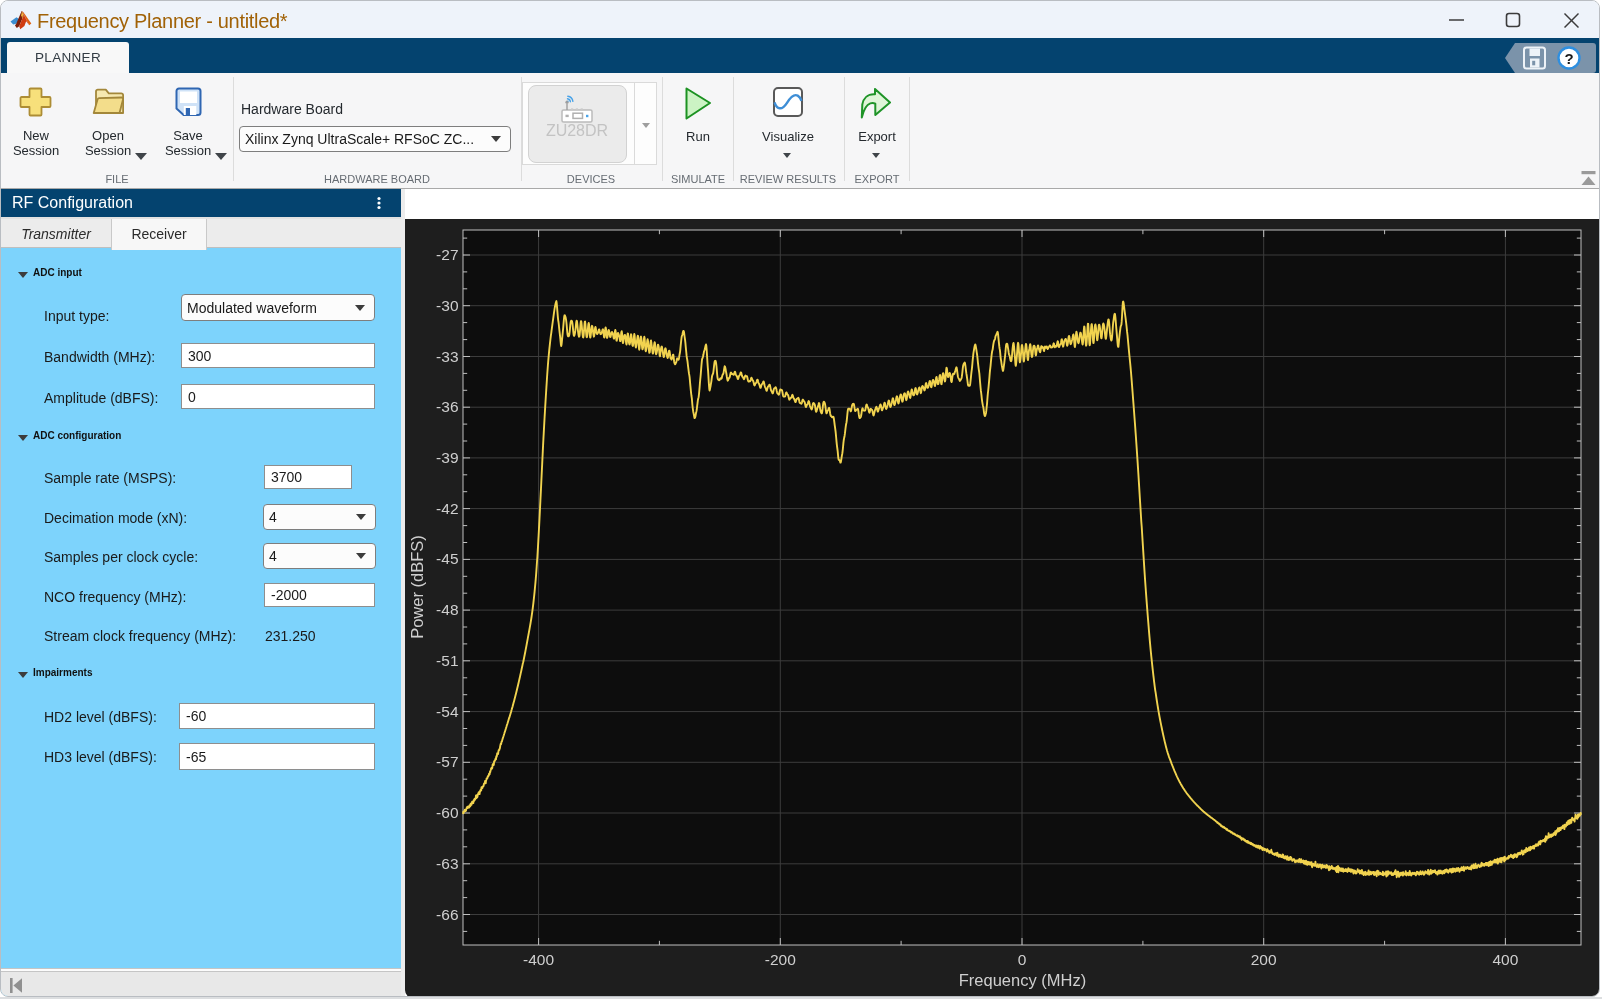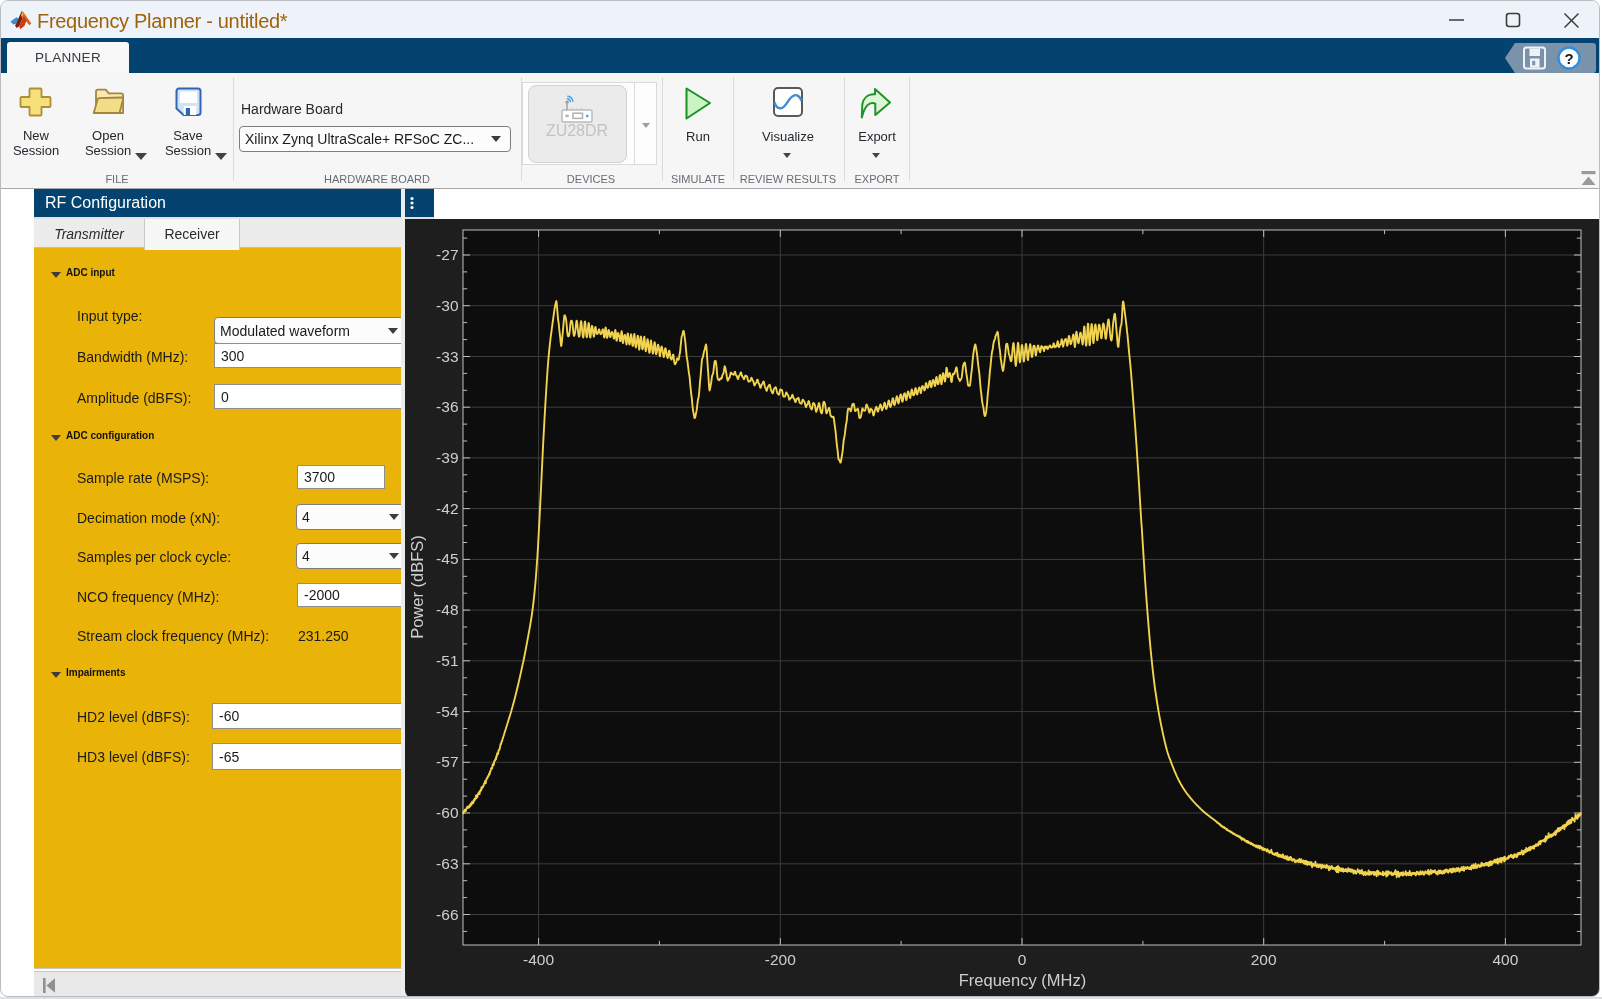--- a/index.html
+++ b/index.html
@@ -14,21 +14,21 @@
 .plannertab{position:absolute;left:6px;top:41px;width:122px;height:31px;background:#f8f8f8;border-radius:3px 3px 0 0;color:#333c44;font-size:13.5px;letter-spacing:0.3px;text-align:center;line-height:32px;}
 
 .ribbon{position:absolute;left:0;top:72px;width:100%;height:116px;background:#f6f6f7;border-bottom:1px solid #a9a9a9;box-sizing:border-box;}
 .rsep{position:absolute;top:4px;width:1px;height:104px;background:#dcdcdc;}
 .rlabel{position:absolute;bottom:3px;font-size:11px;color:#666c73;text-align:center;transform:translateX(-50%);white-space:nowrap;}
 .btxt{position:absolute;font-size:13px;color:#24292e;text-align:center;transform:translateX(-50%);white-space:nowrap;}
 .caret{position:absolute;width:0;height:0;border-left:4.5px solid transparent;border-right:4.5px solid transparent;border-top:5px solid #3f4449;}
 .caret.big{border-left-width:6.2px;border-right-width:6.2px;border-top-width:7px;}
 .caret.sm{border-left-width:4px;border-right-width:4px;border-top-width:5px;}
 
-.lpanel{position:absolute;left:0;top:188px;width:400px;height:809px;background:#eab308;margin-left:33px;}
+.lpanel{position:absolute;left:0;top:188px;width:400px;height:809px;background:#7dd3fc;}
 .lphead{position:absolute;left:0;top:0;width:100%;height:28px;background:#04436f;color:#fff;font-size:16px;line-height:28px;padding-left:11px;box-sizing:border-box;}
 .lptabs{position:absolute;left:0;top:28px;width:100%;height:31px;background:#ececec;border-top:2px solid #e2e2e2;border-bottom:1px solid #bfbfbf;box-sizing:border-box;}
 .ltab{position:absolute;top:0;height:30px;font-size:14px;text-align:center;line-height:30px;color:#2b2b2b;box-sizing:border-box;}
 .lbl{position:absolute;font-size:14px;color:#1a1a1a;white-space:nowrap;}
 .sechdr{position:absolute;font-size:10px;font-weight:bold;color:#111;white-space:nowrap;}
 .tri{position:absolute;width:0;height:0;border-left:5.5px solid transparent;border-right:5.5px solid transparent;border-top:6.5px solid #3c3c3c;}
 .tinput{position:absolute;background:#fff;border:1px solid #8e8e8e;font-size:14px;color:#1a1a1a;padding:0 0 0 6px;box-sizing:border-box;display:flex;align-items:center;}
 .combo{position:absolute;background:#fcfcfc;border:1px solid #7e7e7e;border-radius:4px;font-size:14px;color:#1a1a1a;box-sizing:border-box;display:flex;align-items:center;padding-left:5px;}
 .combo:after{content:"";position:absolute;right:9px;top:50%;margin-top:-3px;border-left:5.5px solid transparent;border-right:5.5px solid transparent;border-top:6.5px solid #3c3c3c;}
 .lpgap{position:absolute;left:0;top:779px;width:100%;height:4px;background:#fcfcfc;border-top:1px solid #c5c5c5;border-bottom:1px solid #c5c5c5;box-sizing:border-box;}
@@ -167,21 +167,21 @@
       </svg>
     </div>
     <div class="lptabs">
       <div class="ltab" style="left:0;width:110px;font-style:italic;">Transmitter</div>
       <div class="ltab" style="left:110px;width:96px;background:#f7f7f7;border-left:1px solid #c9c9c9;border-right:1px solid #c9c9c9;height:31px;">Receiver</div>
     </div>
 
     <div class="tri" style="left:17px;top:83px"></div>
     <div class="sechdr" style="left:32px;top:78px">ADC input</div>
     <div class="lbl" style="left:43px;top:119px">Input type:</div>
-    <div class="combo" style="left:180px;top:128px;width:194px;height:27px">Modulated waveform</div>
+    <div class="combo" style="left:180px;top:105px;width:194px;height:27px">Modulated waveform</div>
     <div class="lbl" style="left:43px;top:160px">Bandwidth (MHz):</div>
     <div class="tinput" style="left:180px;top:154px;width:194px;height:25px">300</div>
     <div class="lbl" style="left:43px;top:201px">Amplitude (dBFS):</div>
     <div class="tinput" style="left:180px;top:195px;width:194px;height:25px">0</div>
     <div class="tri" style="left:17px;top:246px"></div>
     <div class="sechdr" style="left:32px;top:241px">ADC configuration</div>
     <div class="lbl" style="left:43px;top:281px">Sample rate (MSPS):</div>
     <div class="tinput" style="left:263px;top:276px;width:88px;height:24px">3700</div>
     <div class="lbl" style="left:43px;top:321px">Decimation mode (xN):</div>
     <div class="combo" style="left:262px;top:315px;width:113px;height:26px">4</div>

